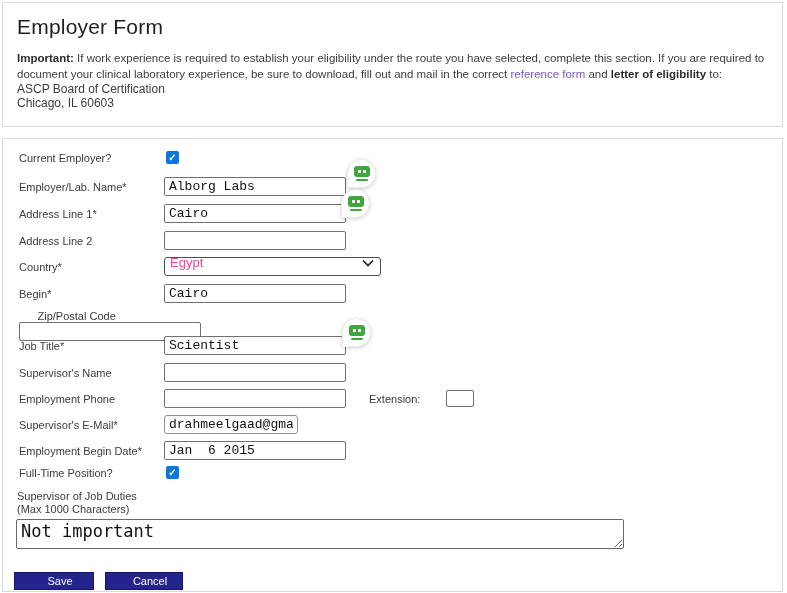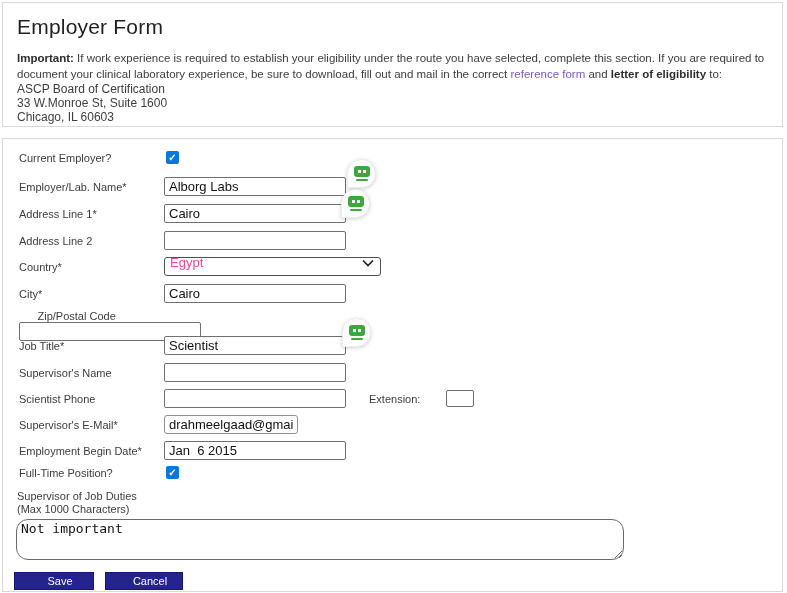--- a/index.html
+++ b/index.html
@@ -19,44 +19,44 @@
   .intro { margin-top: 11px; width: 748px; font-size: 11.5px; line-height: 16px; color: #3d3d3d; }
   .intro b { color: #2c2c2c; }
   .ref-link { color: #7d56c2; text-decoration: none; cursor: pointer; }
   .address { font-size: 12px; line-height: 14px; color: #3d3d3d; }
 
   .row { position: absolute; left: 16px; display: flex; align-items: center; }
   .lbl { width: 145px; flex-shrink: 0; font-size: 11px; color: #3c3c3c; }
 
   .txt {
     width: 182px; height: 19px; border: 1px solid #707070; border-radius: 2px;
-    font-family: Liberation Sans, sans-serif; font-size: 13px; color: #111;
+    font-family: Liberation Mono, monospace; font-size: 13px; color: #111;
     padding: 0 4px; background: #fff; outline: none;
   }
   .txt-email { width: 134px; border-radius: 3px; border-color: #8f8f8f; }
   .txt-ext { width: 28px; height: 17px; border-radius: 2px; }
 
   .sel {
     width: 217px; height: 19px; border: 1px solid #4f4f4f; border-radius: 3px;
     display: flex; align-items: center; justify-content: space-between;
     padding: 0 6px 8px 5px; font-size: 13px; color: #ec4899; background: #fff; cursor: pointer;
   }
 
   .cbx {
     width: 13px; height: 13px; margin-left: 2px; border-radius: 2px;
     background: #0b76db; color: #fff; font-size: 10px; line-height: 1;
     display: flex; align-items: center; justify-content: center; cursor: pointer;
     font-weight: bold;
   }
 
   .duties-block { position: absolute; left: 14px; top: 351px; font-size: 11px; color: #3c3c3c; line-height: 13px; }
   .duties-area {
-    position: absolute; left: 13px; top: 380px; width: 608px; height: 41px;
-    border: 1px solid #6a6a6a; border-radius: 12px; resize: both;
-    font-family: "DejaVu Sans Mono", monospace; font-size: 13px; color: #111;
+    position: absolute; left: 13px; top: 380px; width: 608px; height: 30px;
+    border: 1px solid #6a6a6a; border-radius: 2px; resize: both;
+    font-family: "DejaVu Sans Mono", monospace; font-size: 17px; color: #111;
     padding: 1px 4px; outline: none;
   }
 
   .btn {
     position: absolute; top: 433px; height: 18px;
     background: #24248c; border: 1px solid #16166e; color: #fff;
     font-family: "Liberation Sans", sans-serif; font-size: 11px;
     display: flex; align-items: center; justify-content: center; cursor: pointer; padding-left: 12px;
   }
   .btn-save { left: 11px; width: 80px; }
@@ -80,21 +80,20 @@
 </head>
 <body>
 
 <div class="panel panel-top">
   <div class="page-title">Employer Form</div>
   <div class="intro">
     <b>Important:</b><span> If work experience is required to establish your eligibility under the route you have selected, complete this section. If you are required to document your clinical laboratory experience, be sure to download, fill out and mail in the correct </span><a class="ref-link">reference form</a><span> and </span><b>letter of eligibility</b><span> to:</span>
   </div>
   <div class="address">
     <div>ASCP Board of Certification</div>
-    <div>33 W.Monroe St, Suite 1600</div>
     <div>Chicago, IL 60603</div>
   </div>
 </div>
 
 <div class="panel panel-form">
 
   <div class="row" style="top:12px;">
     <span class="lbl">Current Employer?</span>
     <span class="cbx">✓</span>
   </div>
@@ -118,41 +117,41 @@
     <span class="lbl">Country*</span>
     <div class="sel">
       <span>Egypt</span>
       <svg class="chev" viewBox="0 0 12 8">
         <polyline points="1,1.5 6,6.5 11,1.5" fill="none" stroke="#222" stroke-width="1.7"></polyline>
       </svg>
     </div>
   </div>
 
   <div class="row" style="top:145px;">
-    <span class="lbl">City*</span>
+    <span class="lbl">Begin*</span>
     <input class="txt" value="Cairo" style="">
   </div>
 
   <div class="row" style="top:171px;flex-direction:column;">
     <span class="lbl">Zip/Postal Code</span>
     <input class="txt" value="" style="">
   </div>
 
   <div class="row" style="top:224px;">
     <span class="lbl">Supervisor's Name</span>
     <input class="txt" value="" style="">
   </div>
 
   <div class="row" style="top:197px;">
     <span class="lbl">Job Title*</span>
     <input class="txt" value="Scientist" style="">
   </div>
 
   <div class="row" style="top:250px;">
-    <span class="lbl">Scientist Phone</span>
+    <span class="lbl">Employment Phone</span>
     <input class="txt" value="" style="">
     <span class="lbl" style="width:auto;margin-left:23px;">Extension:</span>
     <input class="txt txt-ext" style="margin-left: 26px;" value="">
   </div>
 
   <div class="row" style="top:276px;">
     <span class="lbl">Supervisor's E-Mail*</span>
     <input class="txt txt-email" value="drahmeelgaad@gmail.com" style="">
   </div>
 

